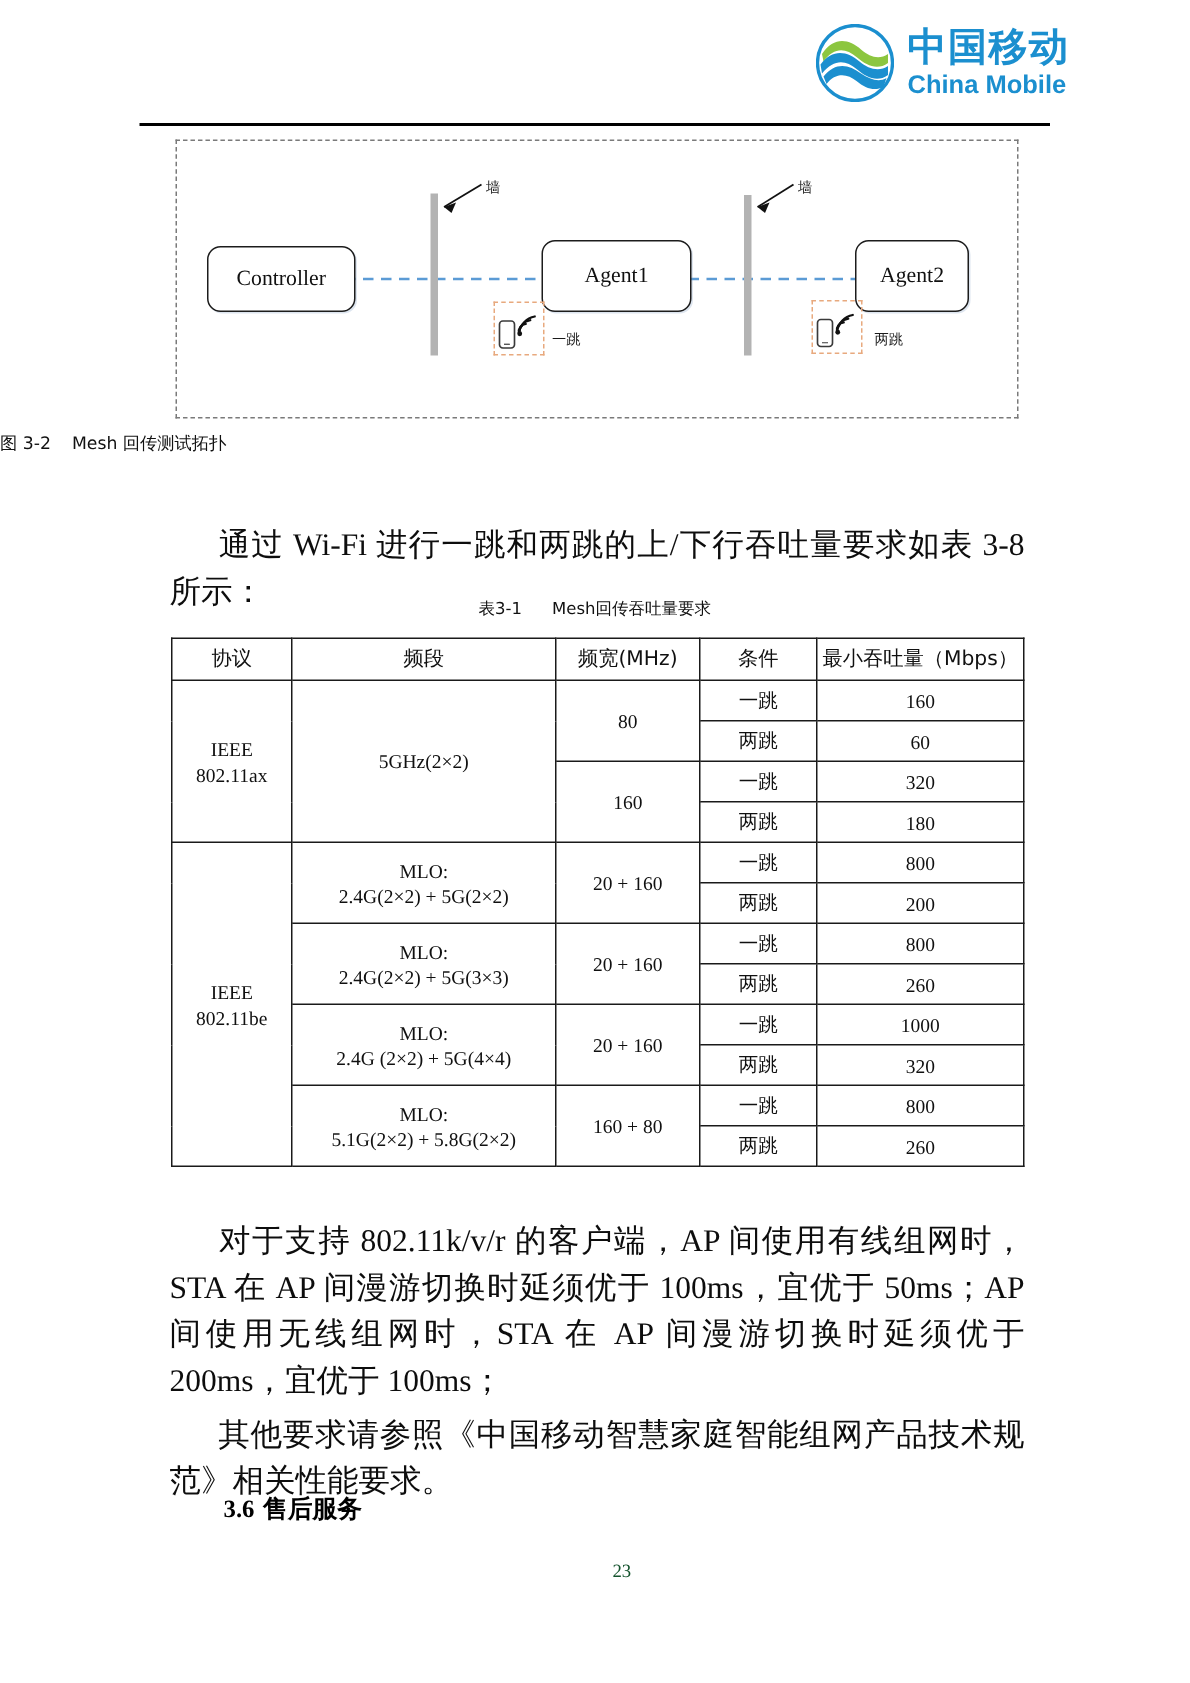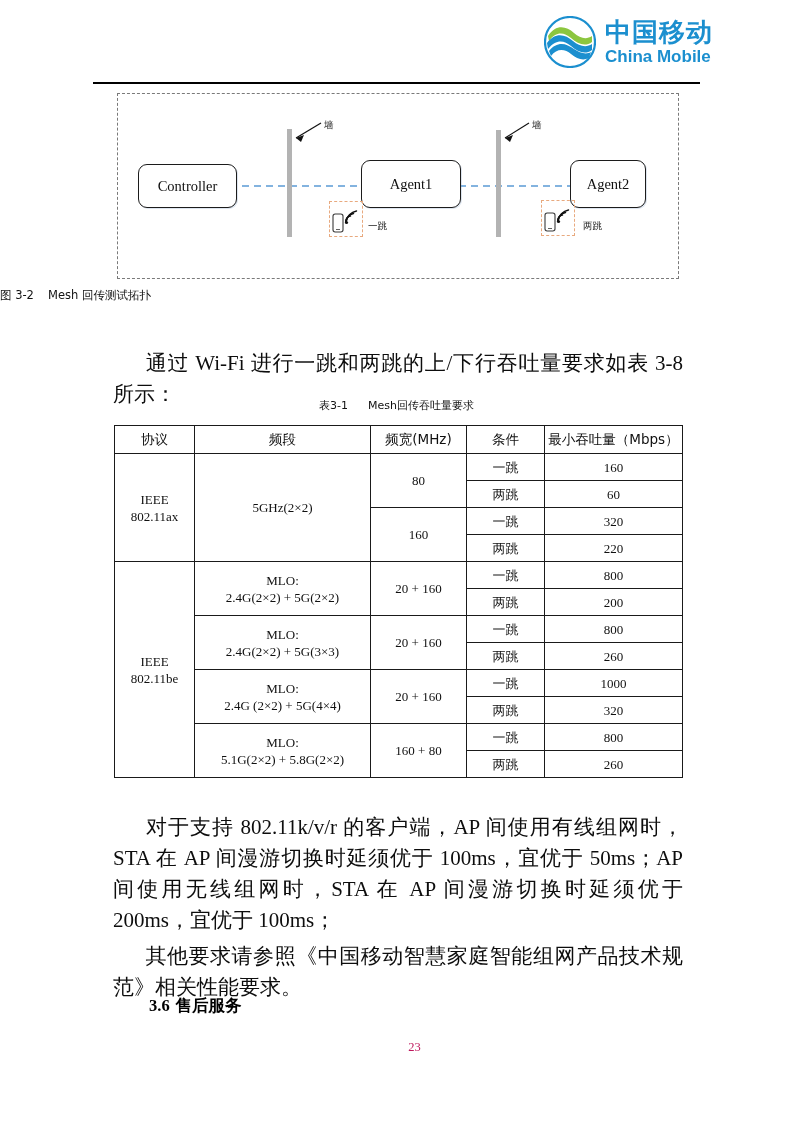--- a/index.html
+++ b/index.html
@@ -195,21 +195,21 @@
     font-weight: bold;
   }
 
   .page-number {
     position: absolute;
     top: 1040px;
     left: 0;
     width: 793px;
     text-align: center;
     font-size: 12.5px;
-    color: #be185d;
+    color: #14532d;
     padding-left: 36px;
   }
 </style>
 </head>
 <body>
 
 <div class="logo-block">
   <span class="logo-mark">
     <svg width="52" height="52" viewBox="0 0 52 52">
       <circle cx="26" cy="26" r="25" fill="#ffffff"></circle>
@@ -323,21 +323,21 @@
       <td class="cn">两跳</td>
       <td>60</td>
     </tr>
     <tr>
       <td rowspan="2">160</td>
       <td class="cn">一跳</td>
       <td>320</td>
     </tr>
     <tr>
       <td class="cn">两跳</td>
-      <td>220</td>
+      <td>180</td>
     </tr>
 
     <tr>
       <td rowspan="8">
         <div>IEEE</div>
         <div>802.11be</div>
       </td>
       <td rowspan="2">
         <div>MLO:</div>
         <div>2.4G(2×2) + 5G(2×2)</div>

